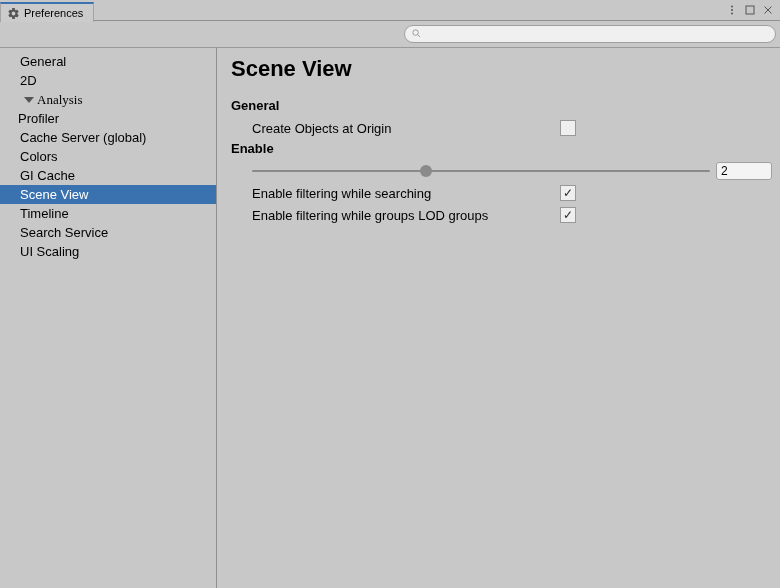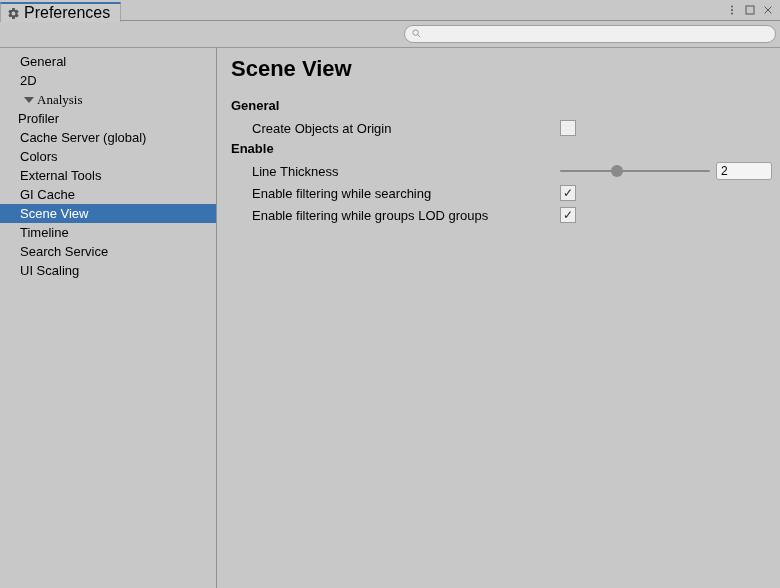--- a/index.html
+++ b/index.html
@@ -8,21 +8,21 @@
   
   .titlebar { height: 20px; display: flex; align-items: stretch; background: #c8c8c8; border-bottom: 1px solid #8f8f8f; }
   .tab {
     display: flex; align-items: center; gap: 4px;
     height: 18px; margin-top: 2px; padding: 0 10px 0 6px;
     background: #cbcbcb;
     border-top: 2px solid #3a72b0;
     border-left: 1px solid #a4a4a4;
     border-right: 1px solid #a4a4a4;
   }
-  .tab-label { font-size: 16px; }
+  .tab-label { font-size: 11px; }
   .right-icons { margin-left: auto; display: flex; align-items: center; gap: 6px; padding-right: 6px; }
   .icon-svg { display: block; }
 
   
   .searchrow { height: 26px; display: flex; align-items: center; justify-content: flex-end; padding: 0 4px; background: #c8c8c8; border-bottom: 1px solid #999; }
   .searchbox {
     width: 372px; height: 18px;
     background: #f0f0f0;
     border: 1px solid #a0a0a0;
     border-radius: 10px;
@@ -105,40 +105,38 @@
 </div>
 
 <div class="split">
   <div class="sidebar">
     <div class="side-item">General</div>
     <div class="side-item">2D</div>
     <div class="side-item parent"><span class="tri"></span><span>Analysis</span></div>
     <div class="side-item child">Profiler</div>
     <div class="side-item">Cache Server (global)</div>
     <div class="side-item">Colors</div>
-    <div class="side-item">External Tools</div>
     <div class="side-item">GI Cache</div>
     <div class="side-item selected">Scene View</div>
     <div class="side-item">Timeline</div>
     <div class="side-item">Search Service</div>
     <div class="side-item">UI Scaling</div>
   </div>
 
   <div class="content">
     <h1 class="page-title">Scene View</h1>
 
     <div class="section-label">General</div>
     <div class="row">
       <div class="row-label">Create Objects at Origin</div>
       <div class="checkbox"></div>
     </div>
 
     <div class="section-label">Enable</div>
     <div class="row">
-      <div class="row-label">Line Thickness</div>
       <div class="slider">
         <div class="slider-track"></div>
         <div class="slider-thumb" id="lt-thumb" style="left: calc(38% - 6px);"></div>
       </div>
       <div class="numbox">2</div>
     </div>
 
     <div class="row">
       <div class="row-label">Enable filtering while searching</div>
       <div class="checkbox checked"></div>

